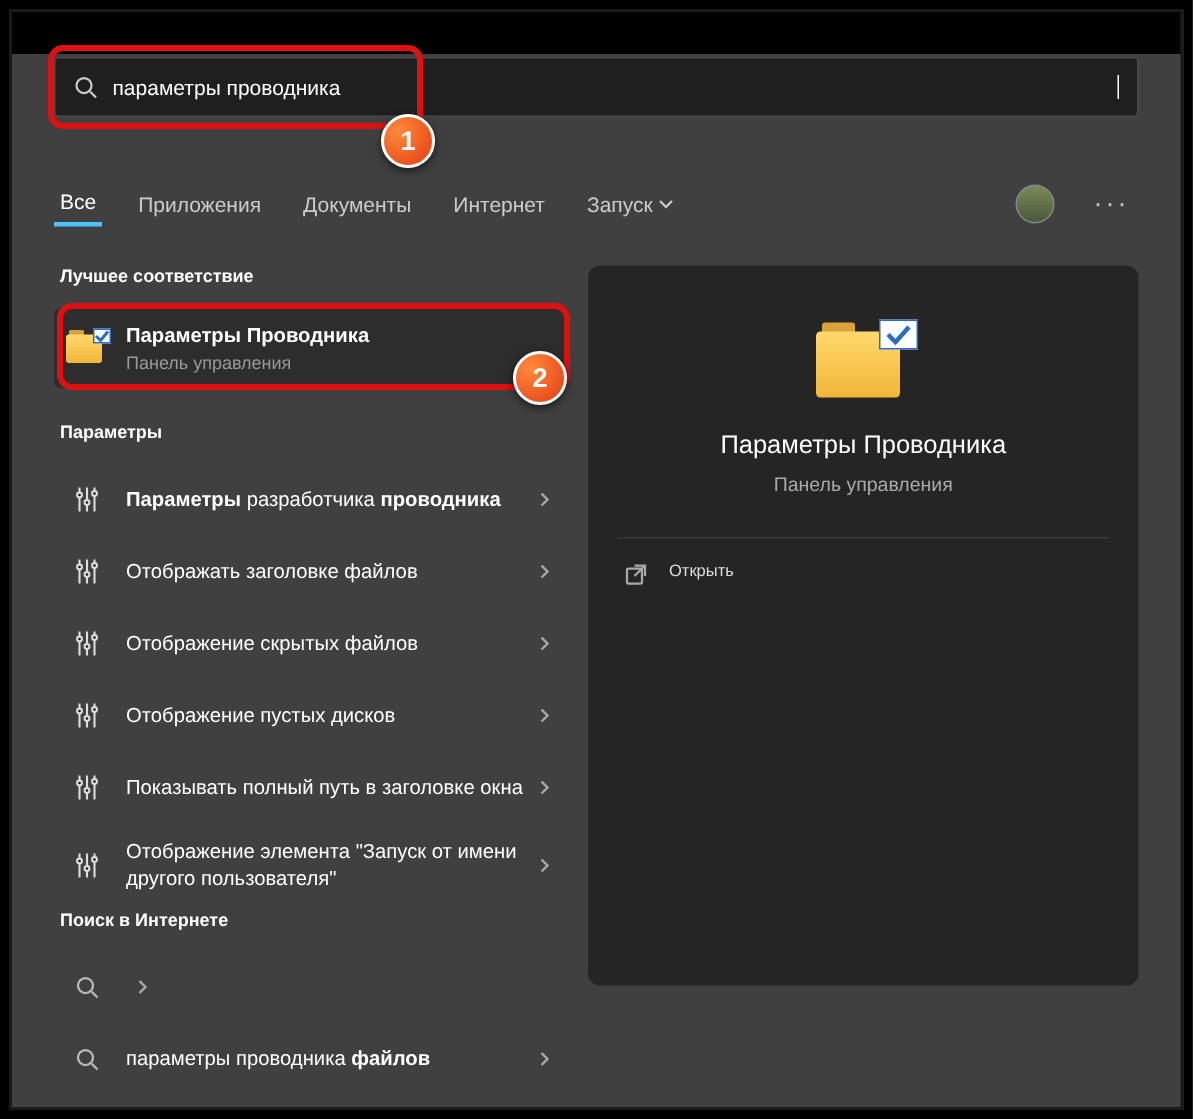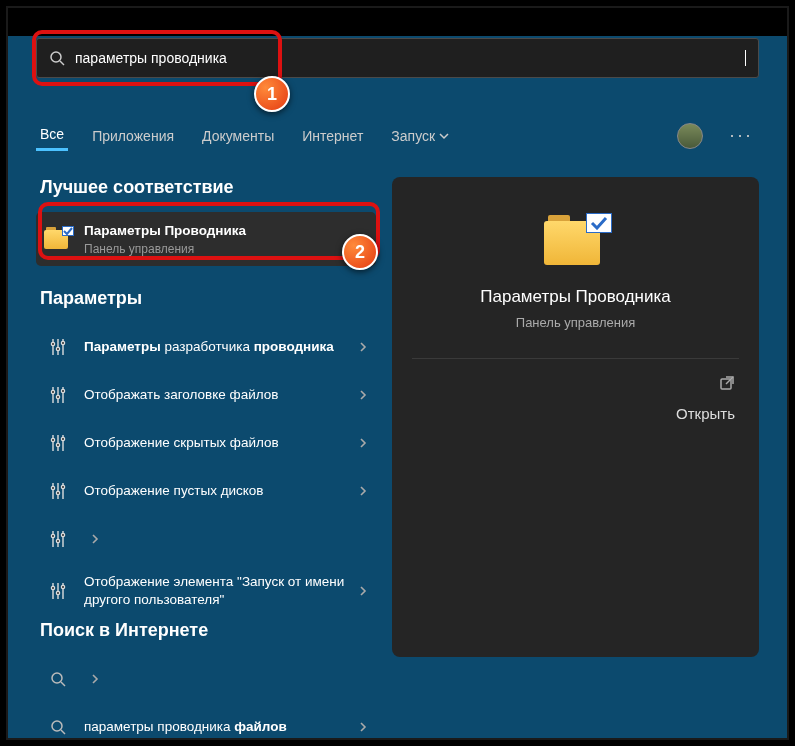--- a/index.html
+++ b/index.html
@@ -1,38 +1,38 @@
 <!DOCTYPE html>
 <html><head>
 <meta charset="utf-8">
 <style>
   * { margin: 0; padding: 0; box-sizing: border-box; font-family: "Segoe UI", Arial, sans-serif; }
   body { background: #000; width: 795px; height: 746px; overflow: hidden; position: relative; }
-  .frame { position: absolute; inset: 6px; border: 2px solid #1a1a1a; background: #0c4a6e; }
+  .frame { position: absolute; inset: 6px; border: 2px solid #1a1a1a; background: #404040; }
   .black-bar { position: absolute; left: 0; right: 0; top: 0; height: 28px; background: #000; }
   .content { position: absolute; left: 28px; right: 28px; top: 30px; bottom: 0; }
 
   .search-bar { display: flex; align-items: center; background: #1f1f1f; border: 1px solid #4a4a4a; border-radius: 3px; height: 40px; padding: 0 12px; position: relative; }
   .search-bar svg { flex: 0 0 auto; }
   .search-text { color: #fff; font-size: 14px; margin-left: 10px; border: none; background: transparent; outline: none; width: 100%; }
   .cursor { display: inline-block; width: 1px; height: 16px; background: #fff; vertical-align: middle; margin-left: 1px; }
 
   .tabs { display: flex; align-items: center; margin-top: 42px; gap: 20px; color: #ccc; font-size: 14px; }
   .tab { padding: 6px 4px; cursor: pointer; white-space: nowrap; }
   .tab.active { color: #fff; border-bottom: 3px solid #4cc2ff; }
   .tab-more { display: flex; align-items: center; gap: 4px; }
   .tabs-spacer { flex: 1; }
   .avatar { width: 26px; height: 26px; border-radius: 50%; background: linear-gradient(#7a8a5a,#4a5a3a); border: 1px solid #888; }
   .more-btn { color: #ccc; font-size: 18px; padding: 4px 6px; cursor: pointer; letter-spacing: 2px; }
 
   .main { display: flex; margin-top: 26px; gap: 16px; }
   .left { flex: 0 0 340px; }
   .right { flex: 1; background: #252525; border-radius: 8px; padding: 28px 20px 20px; height: 480px; }
 
-  .section-title { color: #fff; font-size: 18px; font-weight: 600; margin: 0 0 14px 4px; }
+  .section-title { color: #fff; font-size: 12px; font-weight: 600; margin: 0 0 14px 4px; }
 
   .result-item { display: flex; align-items: center; padding: 10px 8px; border-radius: 5px; cursor: pointer; position: relative; }
   .result-item.selected { background: #2d2d2d; }
   .result-icon { width: 28px; height: 28px; flex: 0 0 28px; margin-right: 12px; display: flex; align-items: center; justify-content: center; }
   .result-text { flex: 1; min-width: 0; }
   .result-title { color: #fff; font-size: 13.5px; line-height: 1.35; }
   .result-sub { color: #999; font-size: 12px; margin-top: 2px; }
   .chevron { color: #aaa; flex: 0 0 auto; margin-left: 6px; }
 
   .folder-icon-lg { width: 64px; height: 54px; margin: 10px auto 18px; position: relative; }
@@ -46,21 +46,21 @@
   .folder-icon-sm .fb { position: absolute; left: 0; top: 3px; width: 24px; height: 19px; background: linear-gradient(#ffd86b,#f0b638); border-radius: 2px; }
   .folder-icon-sm .cb { position: absolute; right: -2px; top: -1px; width: 12px; height: 10px; background: #fff; border: 1px solid #2a6bc7; }
   .folder-icon-sm .cb svg { display: block; }
 
   .settings-icon { color: #ddd; }
   .search-sm-icon { color: #bbb; }
 
   .right-title { color: #fff; font-size: 17px; text-align: center; margin-top: 6px; }
   .right-sub { color: #aaa; font-size: 13px; text-align: center; margin-top: 8px; }
   .divider { height: 1px; background: #3a3a3a; margin: 28px 0 4px; }
-  .action { display: flex; align-items: flex-end; gap: 14px; color: #ddd; font-size: 15px; padding: 12px 4px; cursor: pointer; border-radius: 4px; flex-direction: column; }
+  .action { display: flex; align-items: flex-start; gap: 14px; color: #ddd; font-size: 11px; padding: 12px 4px; cursor: pointer; border-radius: 4px; }
 
   
   .hl { position: absolute; border: 4px solid #d11; border-radius: 10px; pointer-events: none; }
   .hl1 { left: 24px; top: 22px; width: 250px; height: 56px; }
   .hl2 { left: 30px; top: 194px; width: 342px; height: 58px; }
   .badge { position: absolute; width: 36px; height: 36px; border-radius: 50%; background: radial-gradient(circle at 30% 30%, #ff8a3a, #e43a12); border: 2px solid #fff; color: #fff; font-weight: 700; font-size: 18px; display: flex; align-items: center; justify-content: center; box-shadow: 0 2px 6px rgba(0,0,0,.6); }
   .badge1 { left: 246px; top: 68px; }
   .badge2 { left: 334px; top: 226px; }
 </style>
 </head>
@@ -196,20 +196,23 @@
               <div class="result-icon">
                 <svg class="settings-icon" width="20" height="20" viewBox="0 0 20 20" fill="none" stroke="currentColor" stroke-width="1.4">
                   <line x1="10" y1="2" x2="10" y2="18"></line>
                   <line x1="5" y1="2" x2="5" y2="18"></line>
                   <line x1="15" y1="2" x2="15" y2="18"></line>
                   <circle cx="5" cy="7" r="1.6" fill="#191919"></circle>
                   <circle cx="10" cy="12" r="1.6" fill="#191919"></circle>
                   <circle cx="15" cy="6" r="1.6" fill="#191919"></circle>
                 </svg>
               </div>
+              <div class="result-text">
+                <div class="result-title">Показывать полный путь в заголовке окна</div>
+              </div>
               <svg class="chevron" width="10" height="12" viewBox="0 0 10 12" fill="none" stroke="currentColor" stroke-width="1.6">
                 <polyline points="3,2 7,6 3,10"></polyline>
               </svg>
             </div>
             <div class="result-item">
               <div class="result-icon">
                 <svg class="settings-icon" width="20" height="20" viewBox="0 0 20 20" fill="none" stroke="currentColor" stroke-width="1.4">
                   <line x1="10" y1="2" x2="10" y2="18"></line>
                   <line x1="5" y1="2" x2="5" y2="18"></line>
                   <line x1="15" y1="2" x2="15" y2="18"></line>

